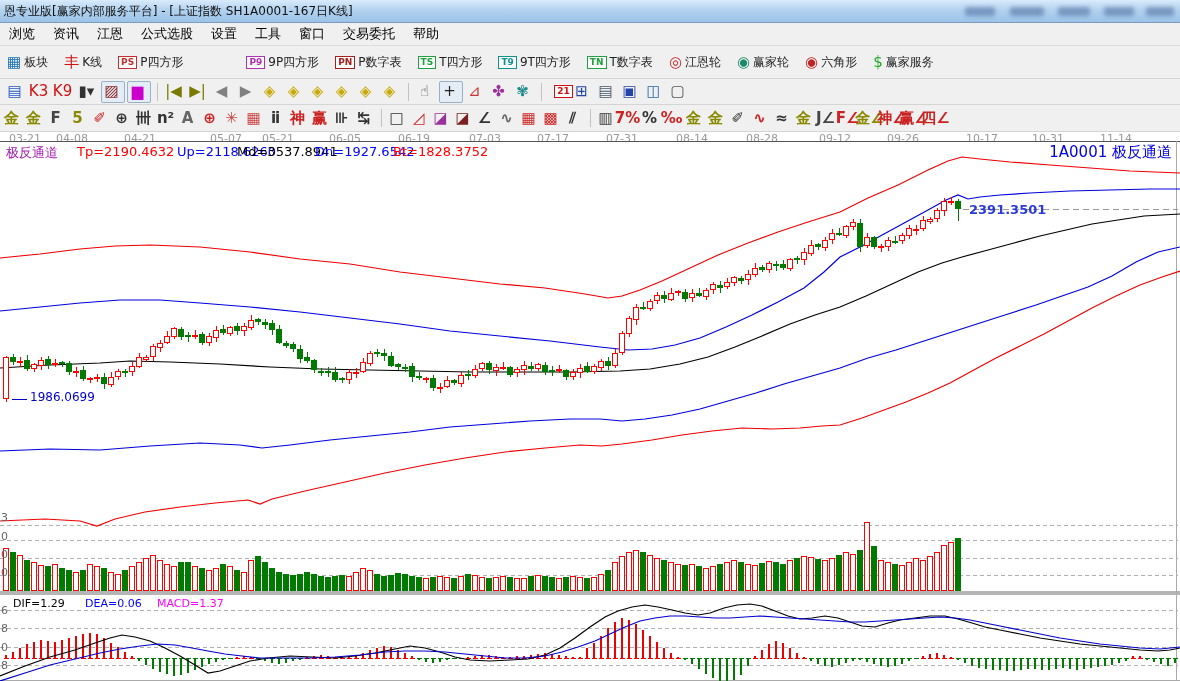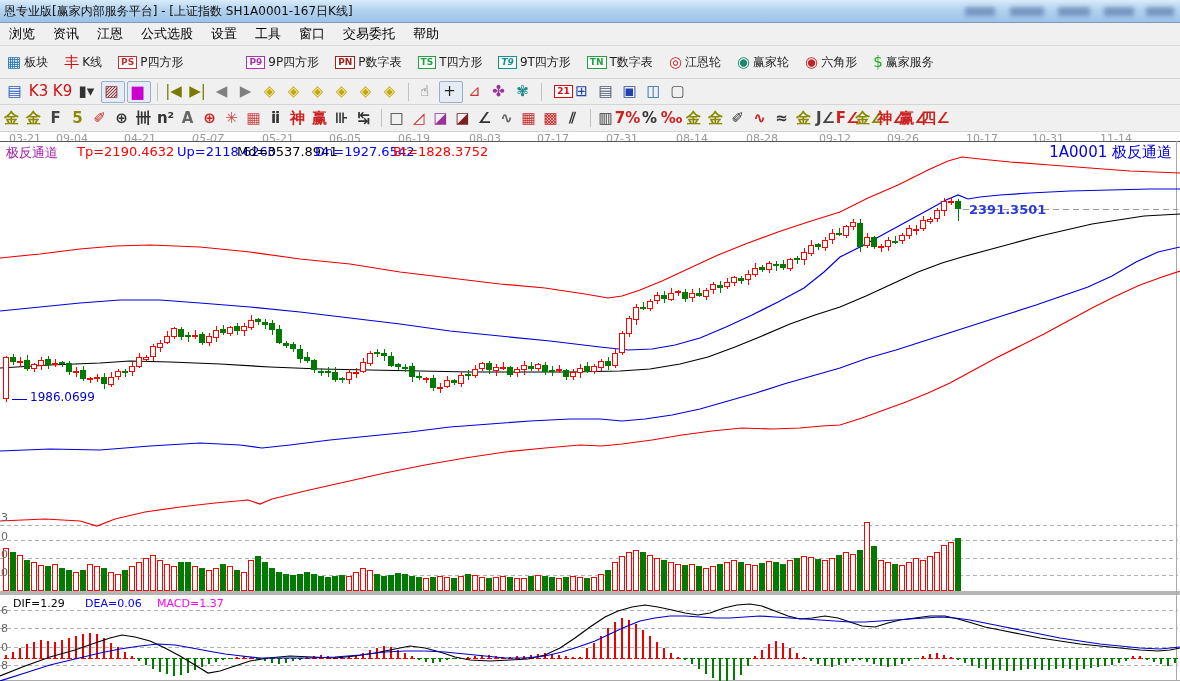--- a/index.html
+++ b/index.html
@@ -77,21 +77,21 @@
     </div>
     <div class="btn">
       <span class="badge" style="color: rgb(160, 32, 32); border-color: rgb(160, 32, 32);">PN</span>
       <span>P数字表</span>
     </div>
     <div class="btn">
       <span class="badge" style="color: rgb(32, 160, 64); border-color: rgb(32, 160, 64);">TS</span>
       <span>T四方形</span>
     </div>
     <div class="btn">
-      <span class="badge" style="color: rgb(16, 144, 144); border-color: rgb(16, 144, 144); font-style: italic;">T9</span>
+      <span class="badge" style="color: rgb(16, 144, 144); border-color: rgb(16, 144, 144);">T9</span>
       <span>9T四方形</span>
     </div>
     <div class="btn">
       <span class="badge" style="color: rgb(32, 160, 64); border-color: rgb(32, 160, 64);">TN</span>
       <span>T数字表</span>
     </div>
     <div class="btn">
       <span class="glyph" style="color: rgb(194, 34, 34);">◎</span>
       <span>江恩轮</span>
     </div>
@@ -319,27 +319,27 @@
     </div>
     <div class="btn">
       <span class="glyph" style="color: rgb(204, 34, 34);">赢∠</span>
     </div>
     <div class="btn">
       <span class="glyph" style="color: rgb(204, 34, 34);">四∠</span>
     </div>
   </div>
 <div class="date-axis" id="dateaxis">
     <span style="left: 25px;">03-21</span>
-    <span style="left: 72px;">09-04</span>
+    <span style="left: 72px;">04-08</span>
     <span style="left: 140px;">04-21</span>
-    <span style="left: 208px; font-style: italic;">05-07</span>
+    <span style="left: 226px;">05-07</span>
     <span style="left: 278px;">05-21</span>
     <span style="left: 345px;">06-05</span>
     <span style="left: 414px;">06-19</span>
-    <span style="left: 485px;">08-03</span>
+    <span style="left: 485px;">07-03</span>
     <span style="left: 553px;">07-17</span>
     <span style="left: 622px;">07-31</span>
     <span style="left: 692px;">08-14</span>
     <span style="left: 762px;">08-28</span>
     <span style="left: 835px;">09-12</span>
     <span style="left: 903px;">09-26</span>
     <span style="left: 982px;">10-17</span>
     <span style="left: 1048px;">10-31</span>
     <span style="left: 1116px;">11-14</span>
   </div>

